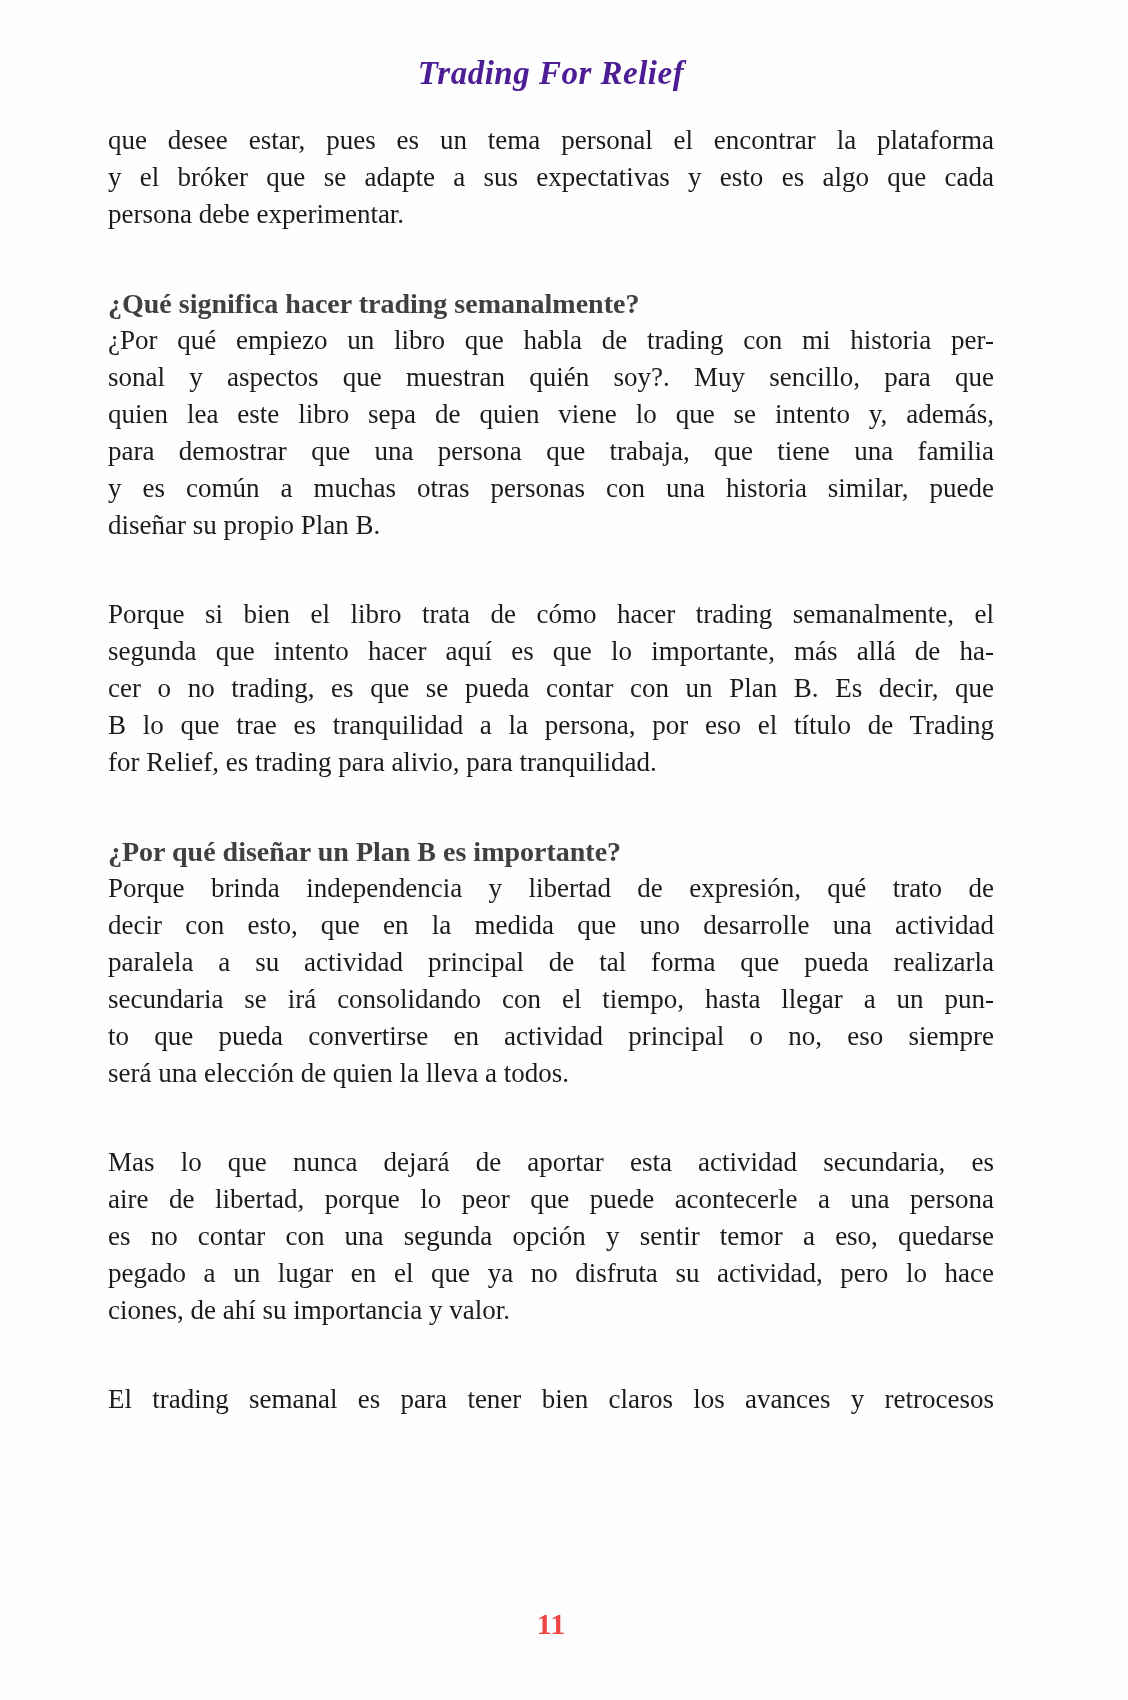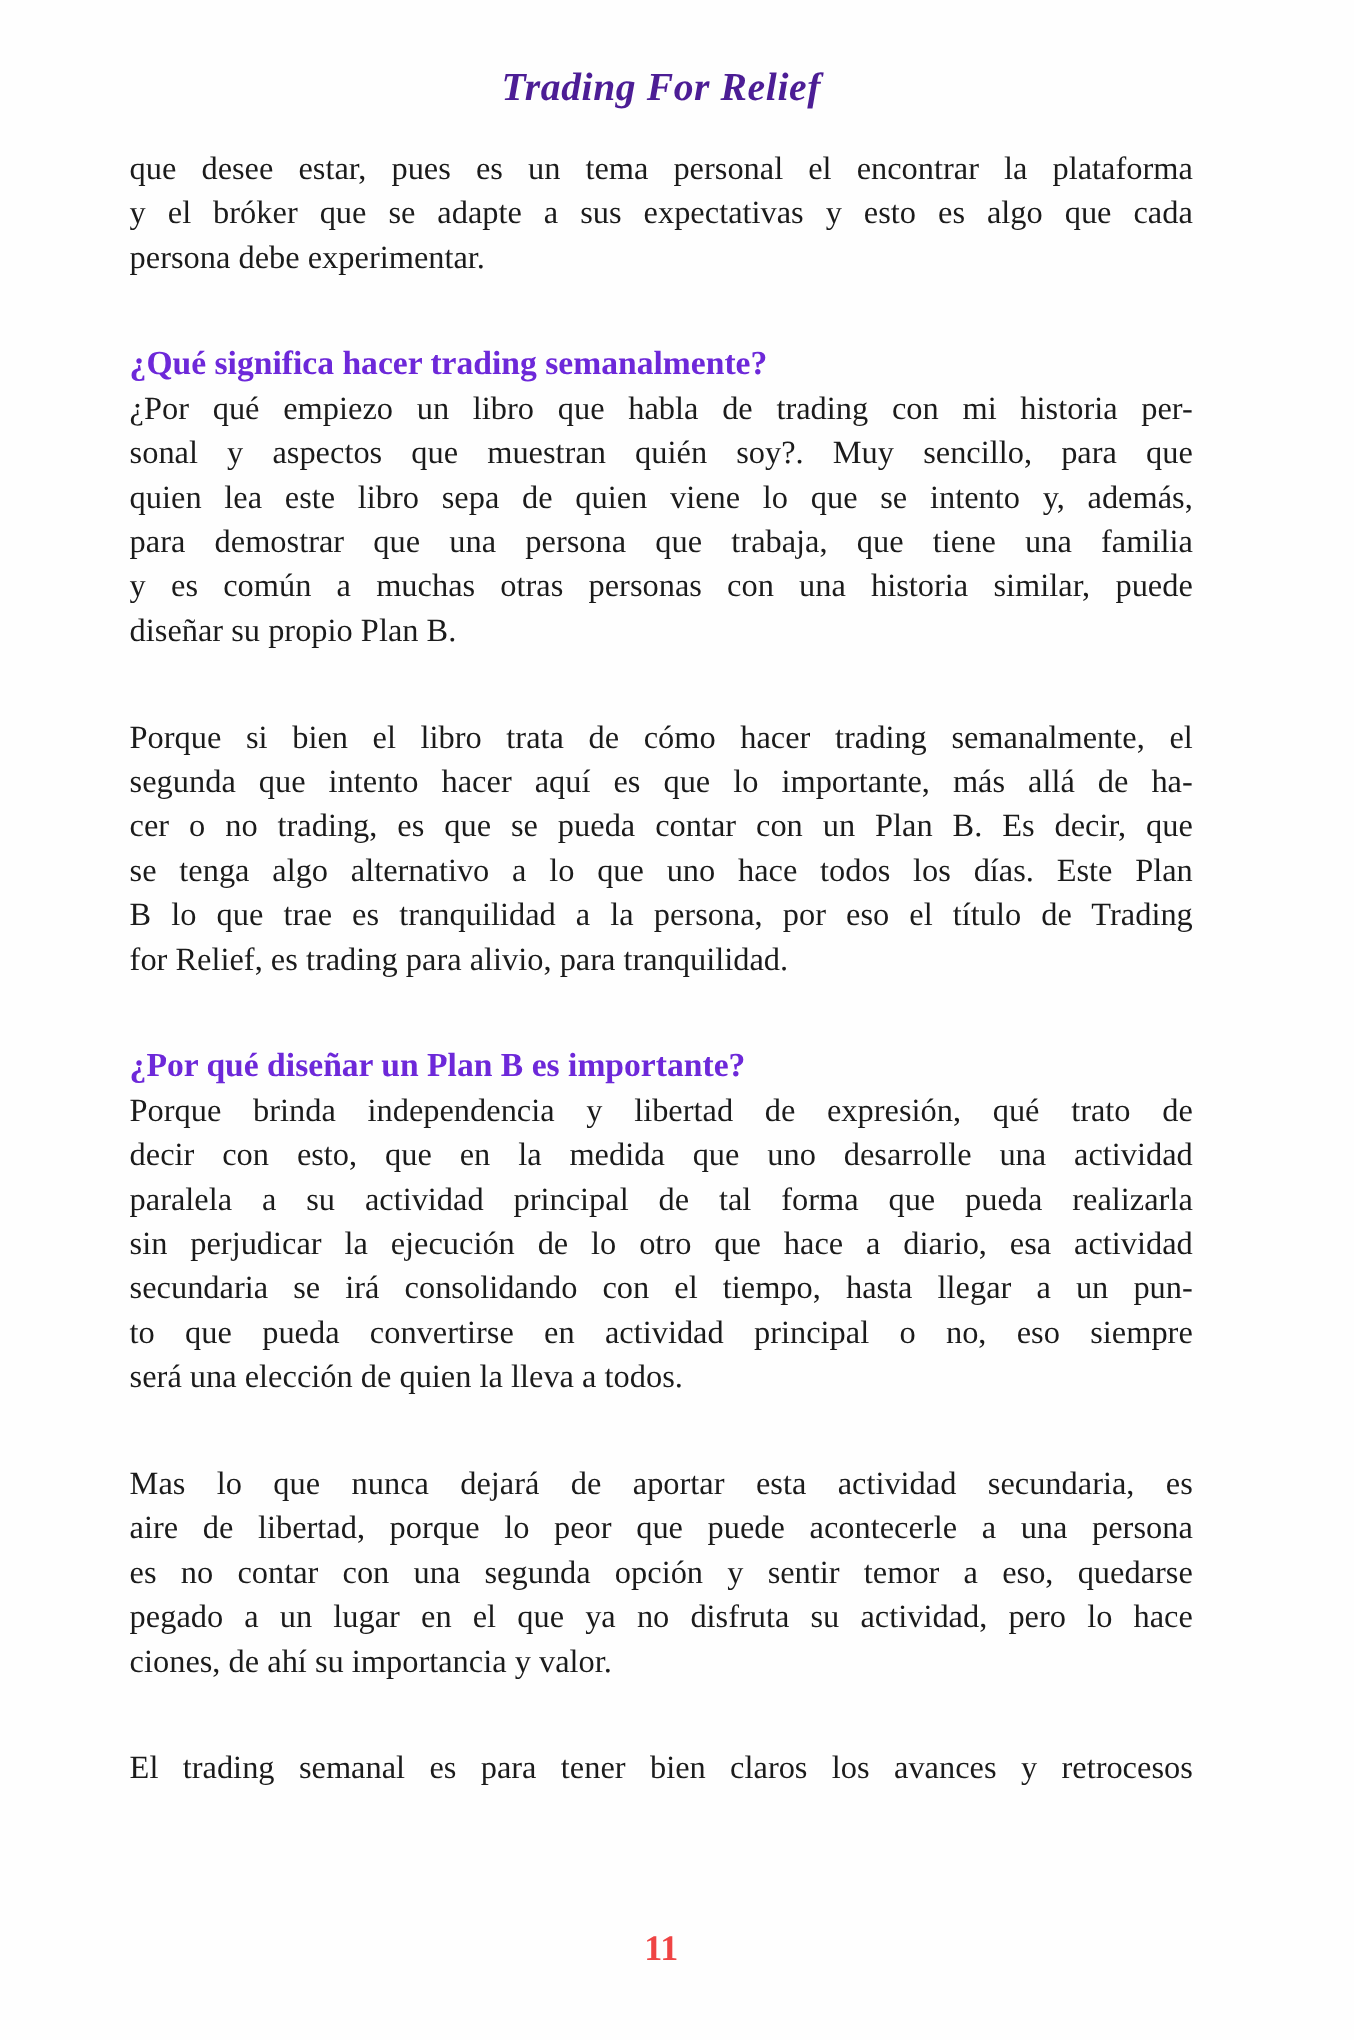--- a/index.html
+++ b/index.html
@@ -34,21 +34,21 @@
   .para {
     margin: 0 0 52px 0;
     font-size: 27px;
     line-height: 37px;
   }
   .heading {
     margin: 0;
     font-size: 28px;
     line-height: 37px;
     font-weight: bold;
-    color: #6d28d9;
+    color: #404040;
   }
   .line {
     display: block;
     text-align: justify;
     text-align-last: justify;
     white-space: normal;
   }
   .line.flush {
     text-align-last: left;
   }
@@ -82,30 +82,28 @@
         <span class="line">sonal y aspectos que muestran quién soy?. Muy sencillo, para que</span>
         <span class="line">quien lea este libro sepa de quien viene lo que se intento y, además,</span>
         <span class="line">para demostrar que una persona que trabaja, que tiene una familia</span>
         <span class="line">y es común a muchas otras personas con una historia similar, puede</span>
         <span class="line flush">diseñar su propio Plan B.</span>
       </p>
       <p class="para">
         <span class="line">Porque si bien el libro trata de cómo hacer trading semanalmente, el</span>
         <span class="line">segunda que intento hacer aquí es que lo importante, más allá de ha-</span>
         <span class="line">cer o no trading, es que se pueda contar con un Plan B. Es decir, que</span>
-        <span class="line">se tenga algo alternativo a lo que uno hace todos los días. Este Plan</span>
         <span class="line">B lo que trae es tranquilidad a la persona, por eso el título de Trading</span>
         <span class="line flush">for Relief, es trading para alivio, para tranquilidad.</span>
       </p>
       <h2 class="heading">¿Por qué diseñar un Plan B es importante?</h2>
       <p class="para">
         <span class="line">Porque brinda independencia y libertad de expresión, qué trato de</span>
         <span class="line">decir con esto, que en la medida que uno desarrolle una actividad</span>
         <span class="line">paralela a su actividad principal de tal forma que pueda realizarla</span>
-        <span class="line">sin perjudicar la ejecución de lo otro que hace a diario, esa actividad</span>
         <span class="line">secundaria se irá consolidando con el tiempo, hasta llegar a un pun-</span>
         <span class="line">to que pueda convertirse en actividad principal o no, eso siempre</span>
         <span class="line flush">será una elección de quien la lleva a todos.</span>
       </p>
       <p class="para">
         <span class="line">Mas lo que nunca dejará de aportar esta actividad secundaria, es</span>
         <span class="line">aire de libertad, porque lo peor que puede acontecerle a una persona</span>
         <span class="line">es no contar con una segunda opción y sentir temor a eso, quedarse</span>
         <span class="line">pegado a un lugar en el que ya no disfruta su actividad, pero lo hace</span>
         <span class="line flush">ciones, de ahí su importancia y valor.</span>

